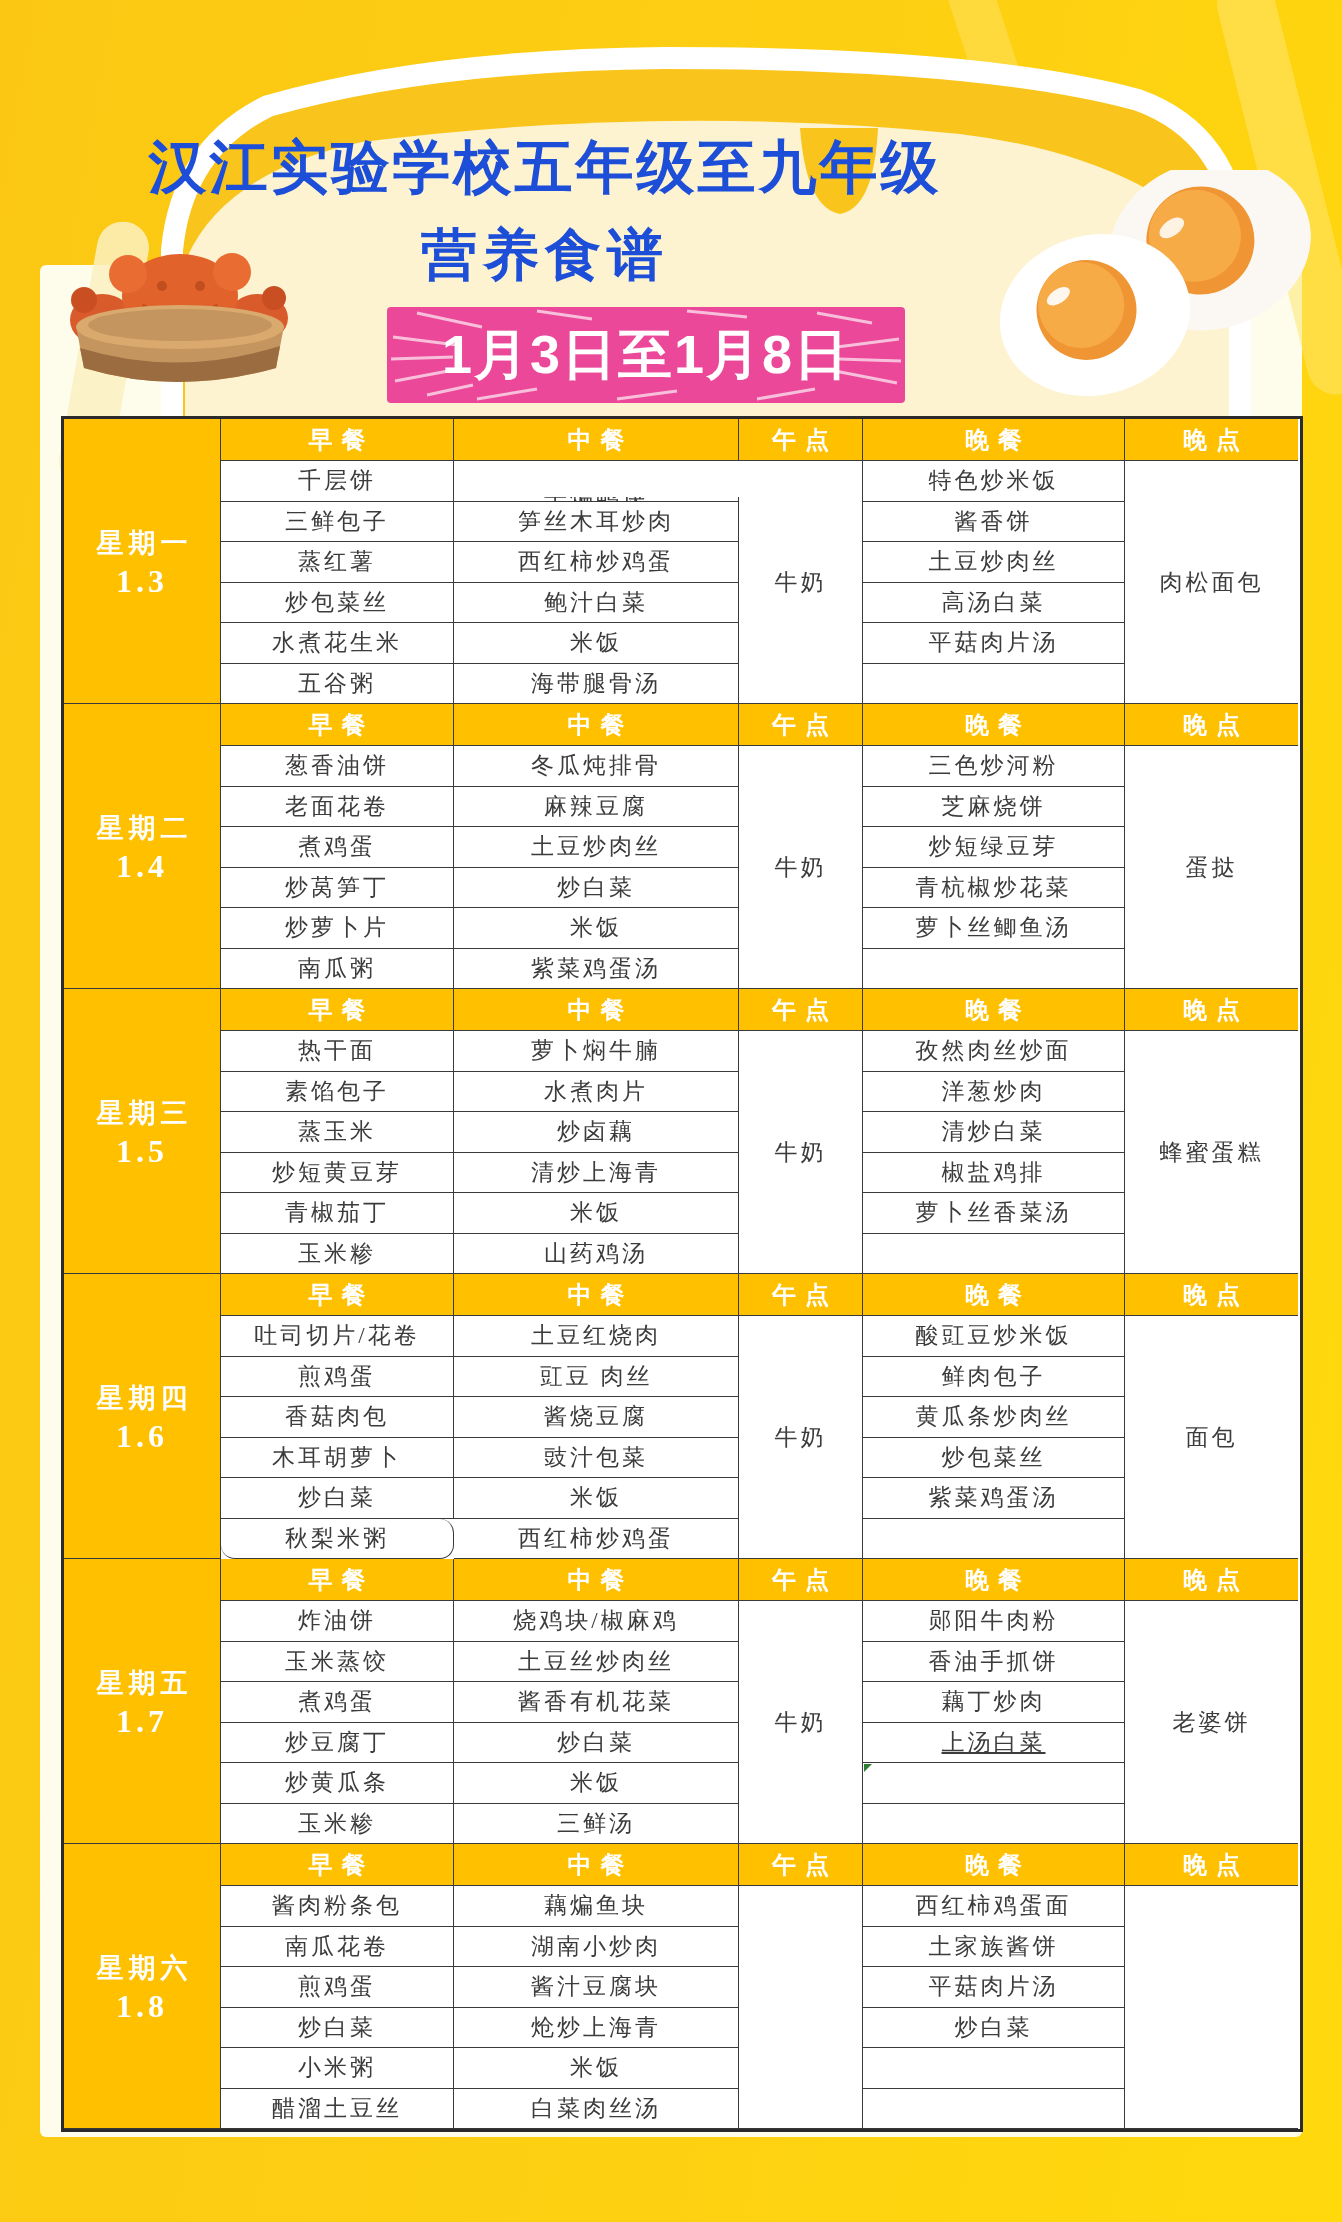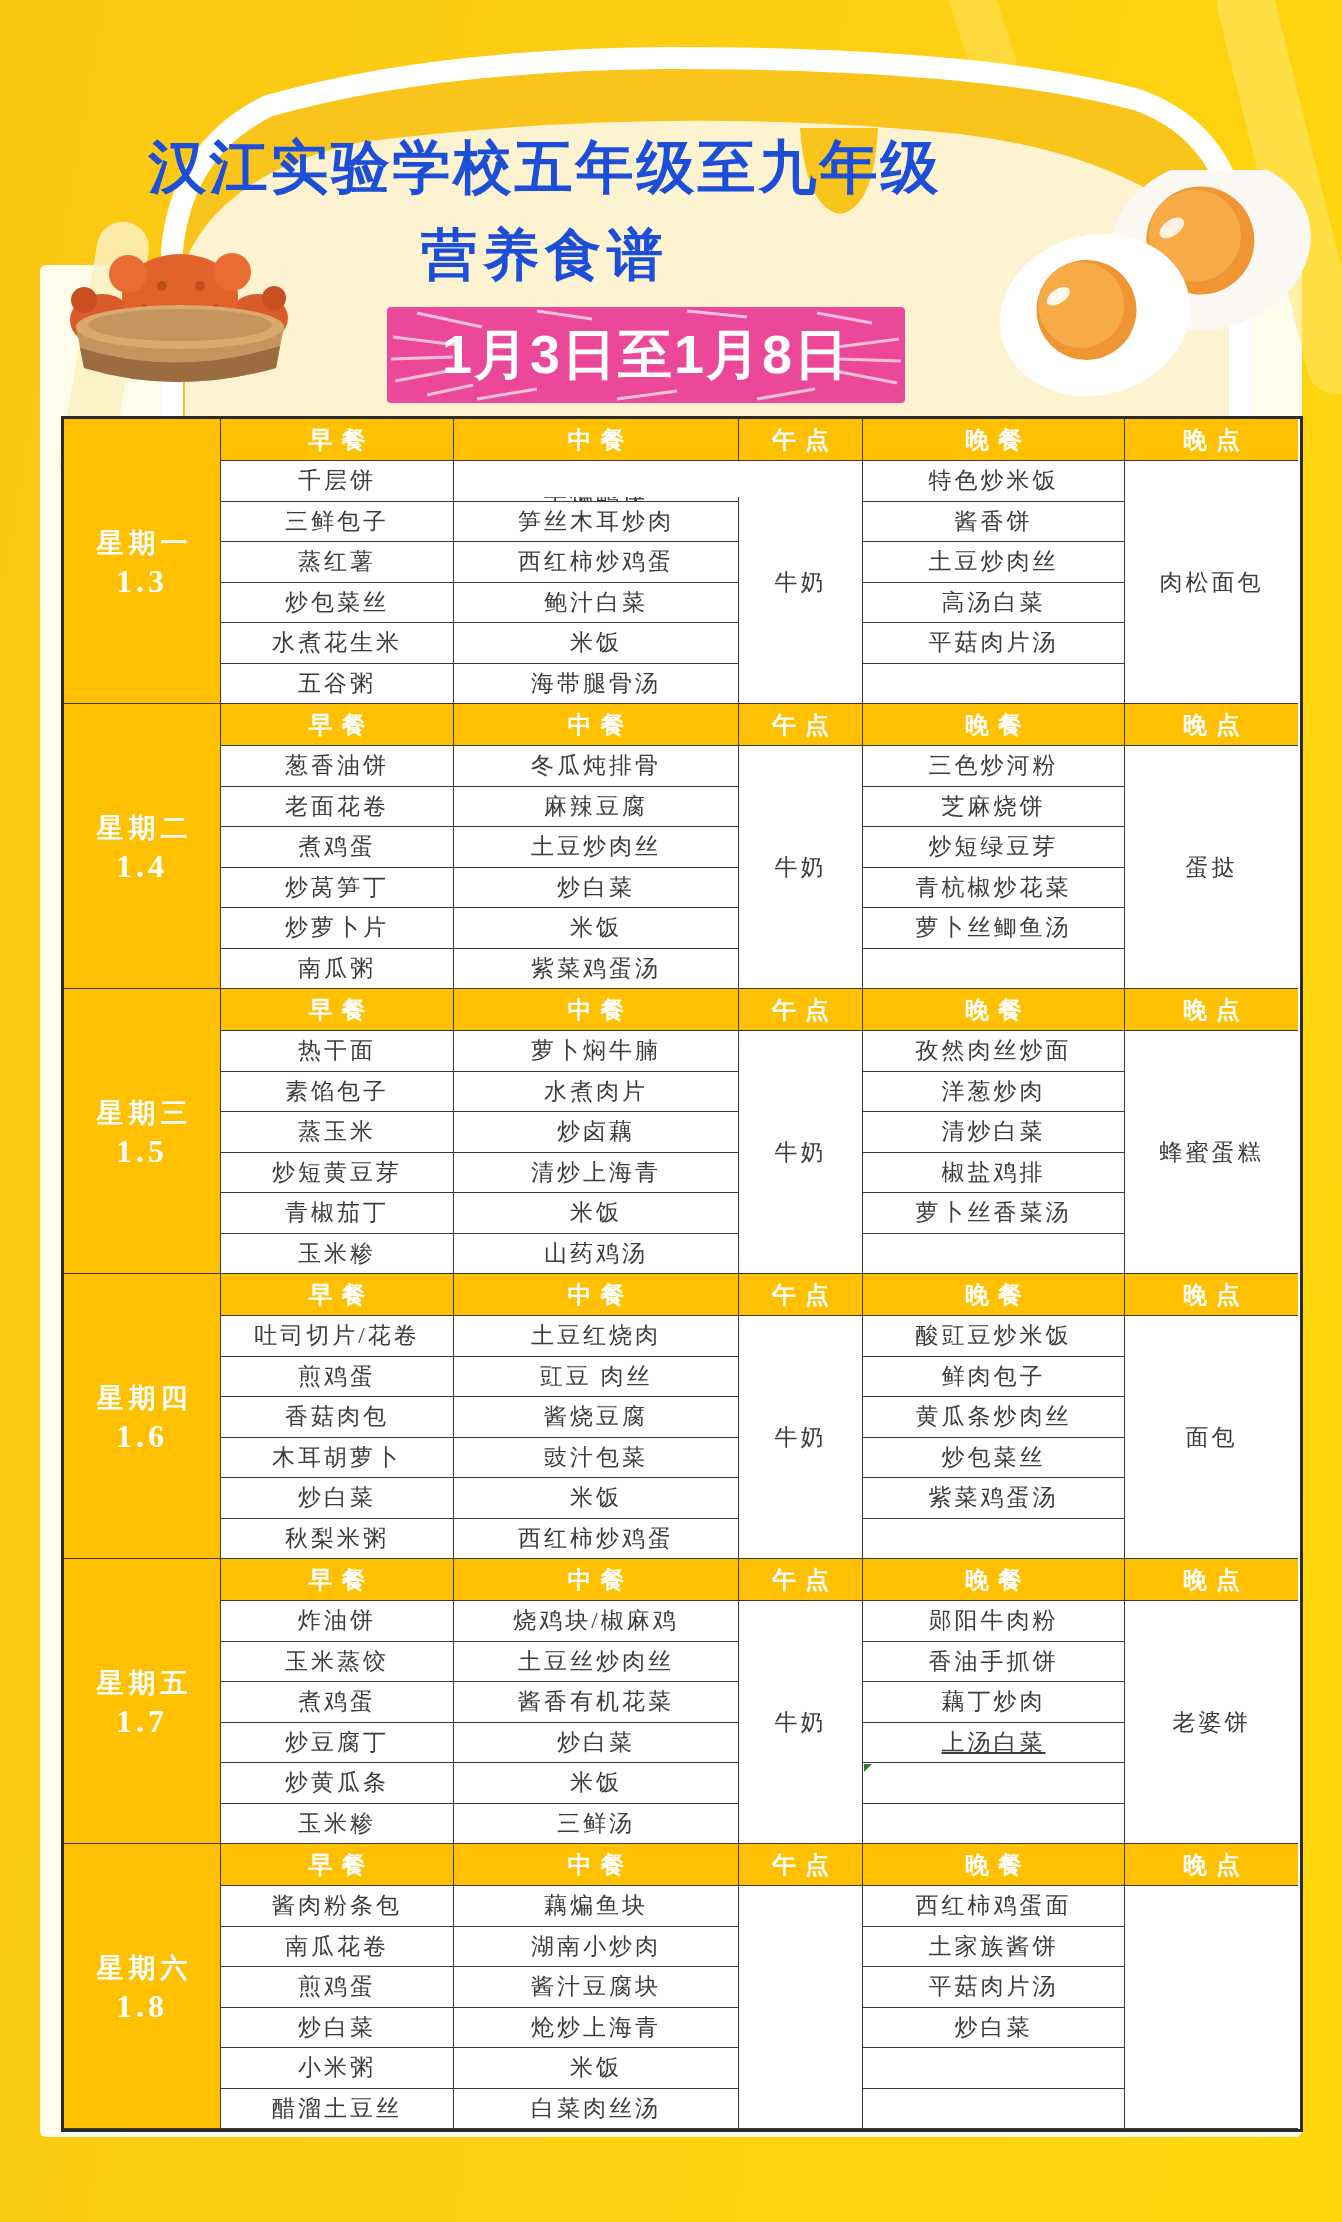--- a/index.html
+++ b/index.html
@@ -267,21 +267,21 @@
     <div class="cell head last-col">晚点</div>
 
     <div class="cell merge-cell" style="grid-column:4;">牛奶</div>
     <div class="cell merge-cell last-col" style="grid-column:6;">面包</div>
 
     <div class="cell" style="grid-column:2;grid-row:2;">吐司切片/花卷</div>
     <div class="cell" style="grid-column:2;grid-row:3;">煎鸡蛋</div>
     <div class="cell" style="grid-column:2;grid-row:4;">香菇肉包</div>
     <div class="cell" style="grid-column:2;grid-row:5;">木耳胡萝卜</div>
     <div class="cell" style="grid-column:2;grid-row:6;">炒白菜</div>
-    <div class="cell" style="grid-column:2;grid-row:7;">秋梨米粥</div>
+    <div class="cell" style="grid-column:2;grid-row:7;border-radius:14px;">秋梨米粥</div>
 
     <div class="cell" style="grid-column:3;grid-row:2;">土豆红烧肉</div>
     <div class="cell" style="grid-column:3;grid-row:3;">豇豆 肉丝</div>
     <div class="cell" style="grid-column:3;grid-row:4;">酱烧豆腐</div>
     <div class="cell" style="grid-column:3;grid-row:5;">豉汁包菜</div>
     <div class="cell" style="grid-column:3;grid-row:6;">米饭</div>
     <div class="cell" style="grid-column:3;grid-row:7;">西红柿炒鸡蛋</div>
 
     <div class="cell dinner-cell" style="grid-column:5;grid-row:2;">酸豇豆炒米饭</div>
     <div class="cell dinner-cell" style="grid-column:5;grid-row:3;">鲜肉包子</div>

